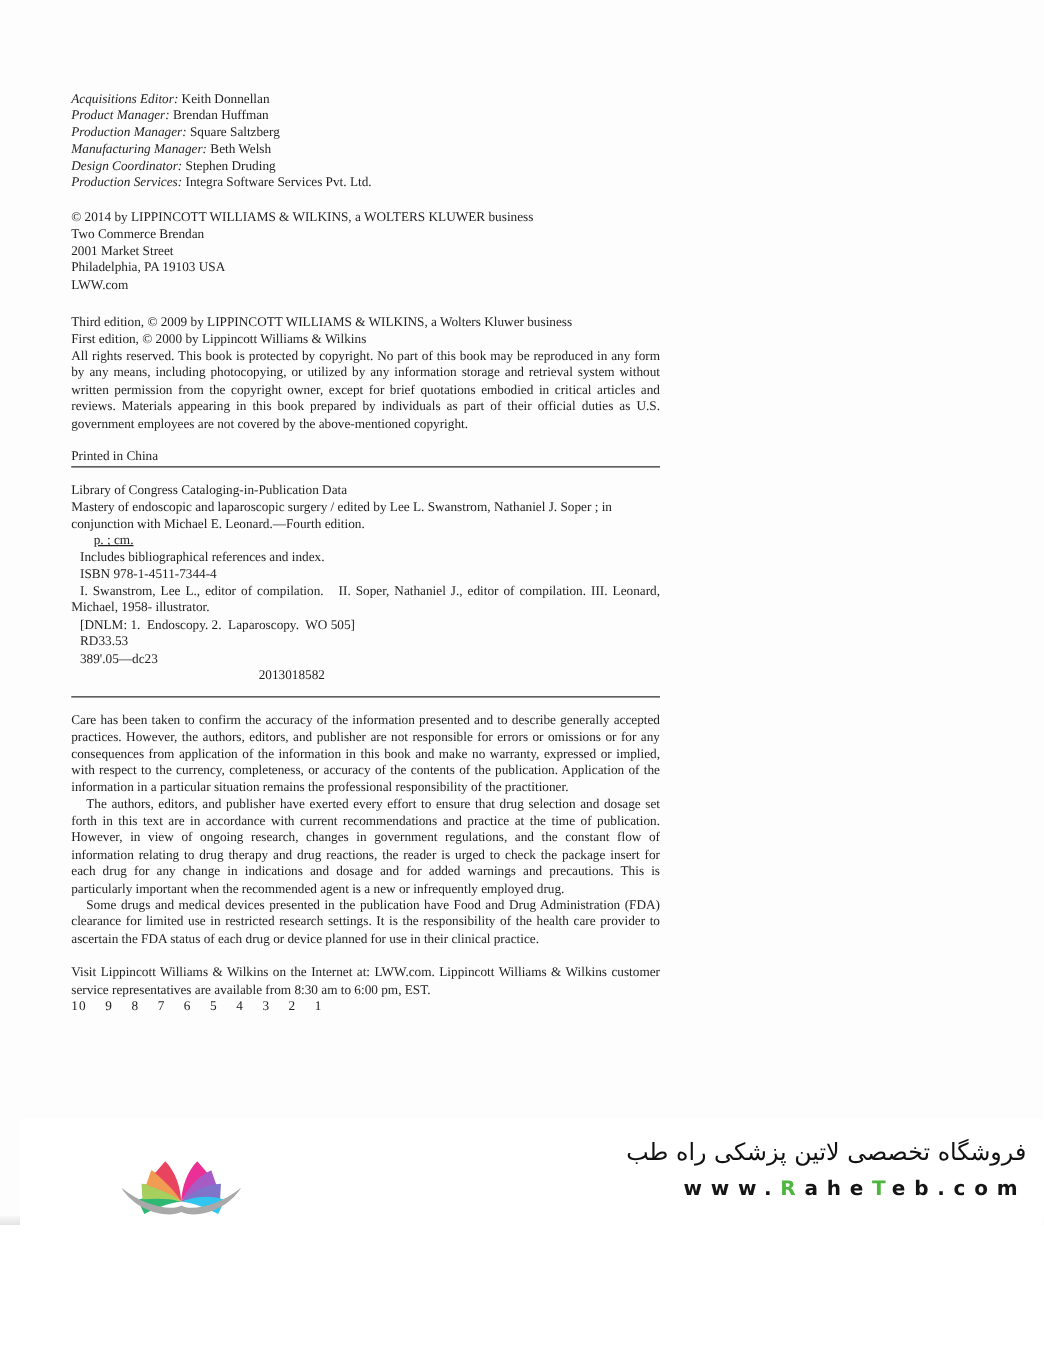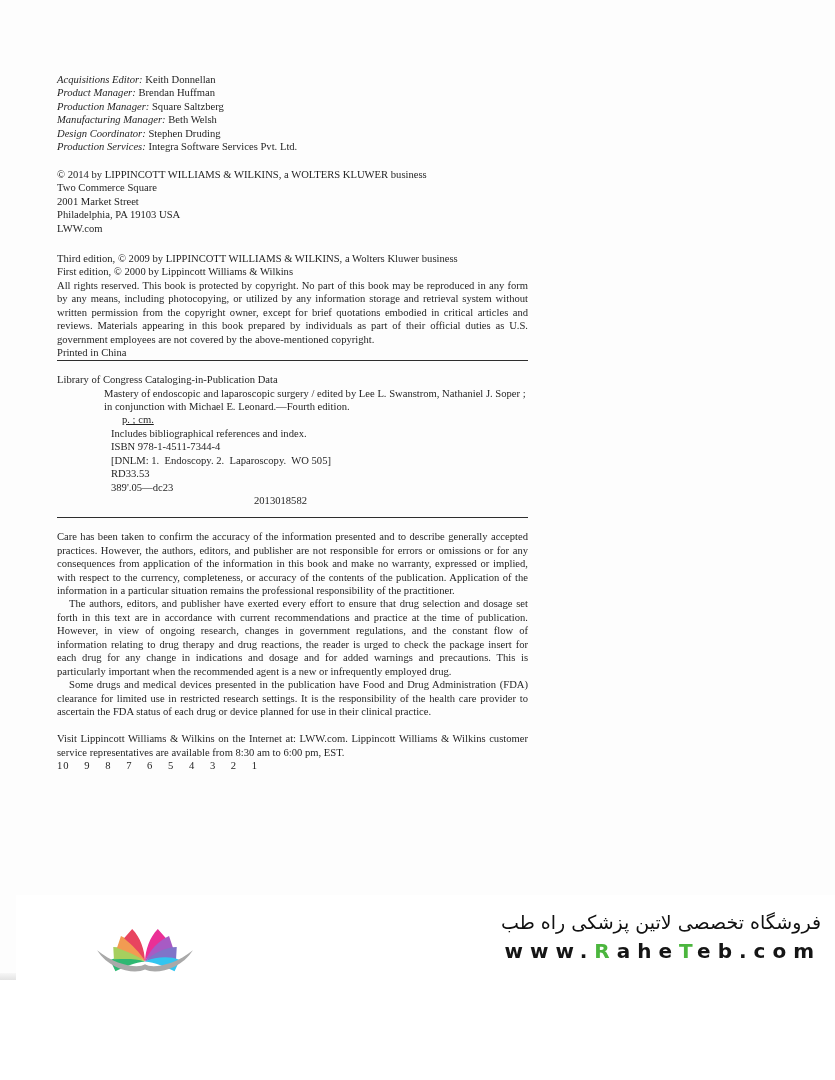--- a/index.html
+++ b/index.html
@@ -13,26 +13,26 @@
     color:#1f1f1f;
   }
   .content{
     position:absolute;left:57px;top:73px;width:471px;
     font-size:10.6px;line-height:13.45px;
   }
   .content p{margin:0;}
   .it{font-style:italic;}
   .credits{margin-bottom:14px;}
   .copyright-block{margin-bottom:17px;}
-  .editions-rights{}
+  .editions-rights{margin-bottom:13px;}
   .rights{text-align:justify;}
   .printed{margin-bottom:9px;}
   .rule{border:none;height:1.5px;background:#2e2e2e;margin:0;}
   .cip{margin:12px 0 9px 0;}
-  .cip-line{white-space:pre-wrap;margin-left:47px;}
+  .cip-line{white-space:pre-wrap;}
   .cip-line.indent1{padding-left:7px;}
   .cip-line.indent2{padding-left:18px;text-decoration:underline;}
   .cip-line.justify-hang{text-indent:7px;text-align:justify;}
   .cip-line.lccn{padding-left:150px;}
   .disclaimers{margin:12px 0 14px 0;}
   .disclaimers p{text-align:justify;}
   .disclaimers p.indent-first{text-indent:12px;}
   .purchase{margin-bottom:13px;text-align:justify;}
   .lww{margin-bottom:15px;text-align:justify;}
   .printer-key{word-spacing:11px;letter-spacing:1px;}
@@ -42,21 +42,21 @@
   }
   .footer{
     position:absolute;left:16px;right:0;bottom:0;height:85px;
     background:#ffffff;
     display:flex;align-items:center;justify-content:space-between;
     padding:0 14px 0 66px;box-sizing:border-box;
   }
   .logo{width:126px;height:76px;}
   .footer-text{text-align:right;font-family:"DejaVu Sans","Liberation Sans",sans-serif;}
   .store-name{font-size:19px;line-height:24px;color:#111;direction:rtl;}
-  .store-url{font-size:20px;line-height:30px;font-weight:bold;letter-spacing:7px;margin-top:2px;white-space:nowrap;}
+  .store-url{font-size:16px;line-height:30px;font-weight:bold;letter-spacing:7px;margin-top:2px;white-space:nowrap;}
 </style>
 </head>
 <body>
 
 <div class="page">
 
   <div class="content">
 
     <div class="credits">
 
@@ -70,21 +70,21 @@
 
         <div><span class="it">Design Coordinator:</span> <span>Stephen Druding</span></div>
 
         <div><span class="it">Production Services:</span> <span>Integra Software Services Pvt. Ltd.</span></div>
       </div>
 
     <div class="copyright-block">
 
         <div>© 2014 by LIPPINCOTT WILLIAMS &amp; WILKINS, a WOLTERS KLUWER business</div>
 
-        <div>Two Commerce Square</div>
+        <div>Two Commerce Brendan</div>
 
         <div>2001 Market Street</div>
 
         <div>Philadelphia, PA 19103 USA</div>
 
         <div>LWW.com</div>
       </div>
 
     <div class="editions-rights">
       <div>
@@ -106,20 +106,21 @@
       <div>
 
           <div class="cip-line flush">Mastery of endoscopic and laparoscopic surgery / edited by Lee L. Swanstrom, Nathaniel J. Soper ; in conjunction with Michael E. Leonard.—Fourth edition.</div>
 
           <div class="cip-line indent2">p. ; cm.</div>
 
           <div class="cip-line indent1">Includes bibliographical references and index.</div>
 
           <div class="cip-line indent1">ISBN 978-1-4511-7344-4</div>
 
+          <div class="cip-line justify-hang">I. Swanstrom, Lee L., editor of compilation.   II. Soper, Nathaniel J., editor of compilation. III. Leonard, Michael, 1958- illustrator.</div>
 
           <div class="cip-line indent1">[DNLM: 1.  Endoscopy. 2.  Laparoscopy.  WO 505]</div>
 
           <div class="cip-line indent1">RD33.53</div>
 
           <div class="cip-line indent1">389'.05—dc23</div>
 
           <div class="cip-line lccn">2013018582</div>
         </div>
     </div>

